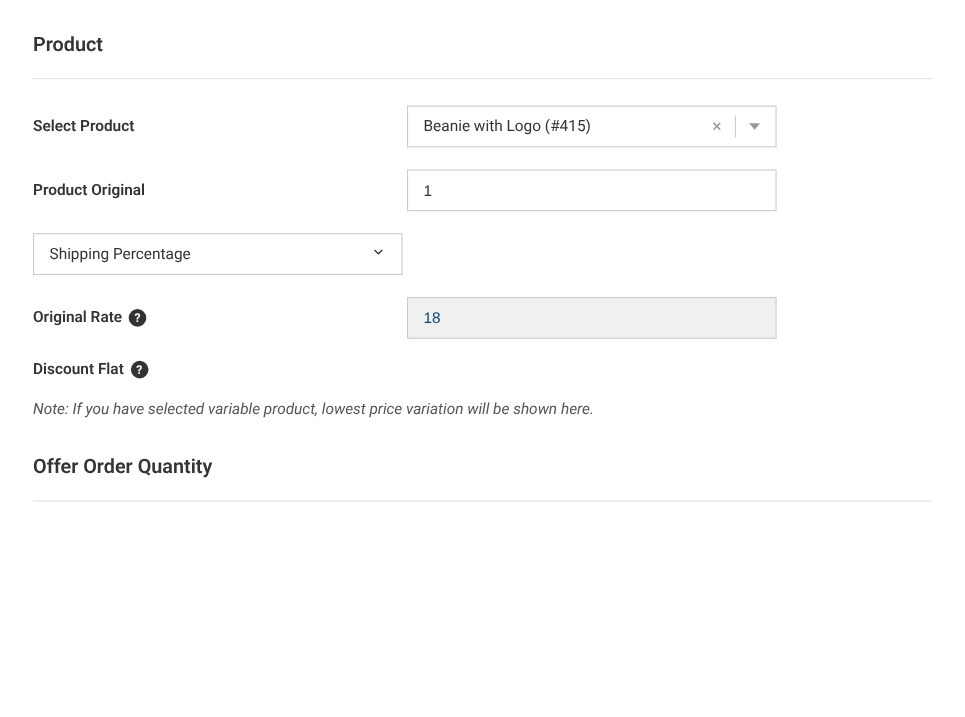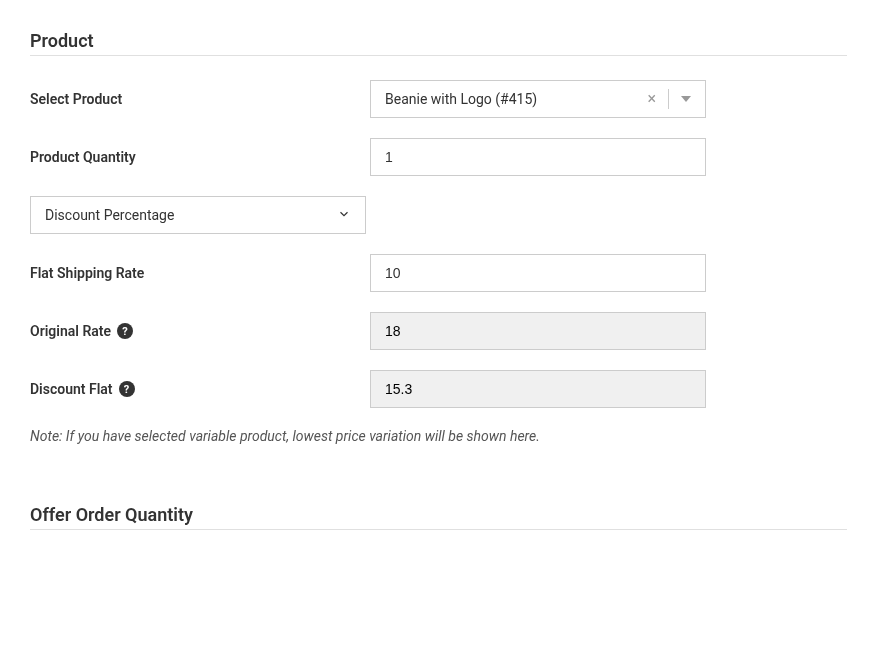--- a/index.html
+++ b/index.html
@@ -10,21 +10,21 @@
     body {
       font-family: -apple-system, BlinkMacSystemFont, "Segoe UI", Roboto, Helvetica, Arial, sans-serif;
       background: #ffffff;
       padding: 30px;
       color: #333;
     }
     .section-title {
       font-size: 18px;
       font-weight: 600;
       color: #333;
-      padding-bottom: 4px;
+      padding-bottom: 20px;
       border-bottom: 1px solid #e0e0e0;
       margin-bottom: 24px;
     }
     .form-row {
       display: flex;
       align-items: center;
       margin-bottom: 20px;
     }
     .form-label {
       width: 340px;
@@ -43,21 +43,21 @@
       height: 38px;
       border: 1px solid #ccc;
       background: #fff;
       padding: 0 14px;
       font-size: 14px;
       color: #333;
       outline: none;
     }
     .text-input[readonly] {
       background: #f0f0f0;
-      color: #000000;
+      color: #0c4a6e;
     }
     .select-wrap {
       position: relative;
       width: 100%;
       height: 38px;
       border: 1px solid #ccc;
       background: #fff;
       display: flex;
       align-items: center;
       padding: 8px 14px;
@@ -110,21 +110,21 @@
       font-weight: bold;
       align-items: center;
       justify-content: center;
       cursor: help;
     }
     .note-text {
       font-style: italic;
       font-size: 14px;
       color: #555;
       margin-top: 10px;
-      margin-bottom: 60px;
+      margin-bottom: 34px;
     }
   </style>
 </head>
 <body>
 
 <div>
   <h2 class="section-title">Product</h2>
 
   <div class="form-row">
     <div class="form-label">Select Product</div>
@@ -132,63 +132,54 @@
       <div class="select-wrap">
         <span class="select-value">Beanie with Logo (#415)</span>
         <span class="select-clear">×</span>
         <span class="select-divider"></span>
         <span class="chevron-down"></span>
       </div>
     </div>
   </div>
 
   <div class="form-row">
-    <div class="form-label">Product Quantity</div>
+    <div class="form-label">Product Original</div>
     <div class="form-control-wrap">
       <input type="text" class="text-input" value="1" style="">
     </div>
   </div>
 
   <div class="form-row">
     <div class="form-control-wrap">
       <div class="select-wrap">
-        <span class="select-value">Discount Percentage</span>
+        <span class="select-value">Shipping Percentage</span>
         <span class="chevron-down-dark">
           <svg viewBox="0 0 24 24">
               <polyline points="6 9 12 15 18 9"></polyline>
             </svg>
         </span>
       </div>
     </div>
   </div>
 
 
-  <div class="form-row">
-    <div class="form-label">Flat Shipping Rate</div>
-    <div class="form-control-wrap">
-      <input type="text" class="text-input" value="10" style="">
-    </div>
-  </div>
 
   <div class="form-row">
     <div class="form-label">
       <span>Original Rate</span>
       <span class="help-icon">?</span>
     </div>
     <div class="form-control-wrap">
       <input type="text" class="text-input" readonly="" value="18" style="">
     </div>
   </div>
 
   <div class="form-row">
     <div class="form-label">
       <span>Discount Flat</span>
       <span class="help-icon">?</span>
     </div>
-    <div class="form-control-wrap">
-      <input type="text" class="text-input" readonly="" value="15.3" style="">
-    </div>
   </div>
 
   <p class="note-text">Note: If you have selected variable product, lowest price variation will be shown here.</p>
 
   <h2 class="section-title">Offer Order Quantity</h2>
 </div>
 
 </body></html>

